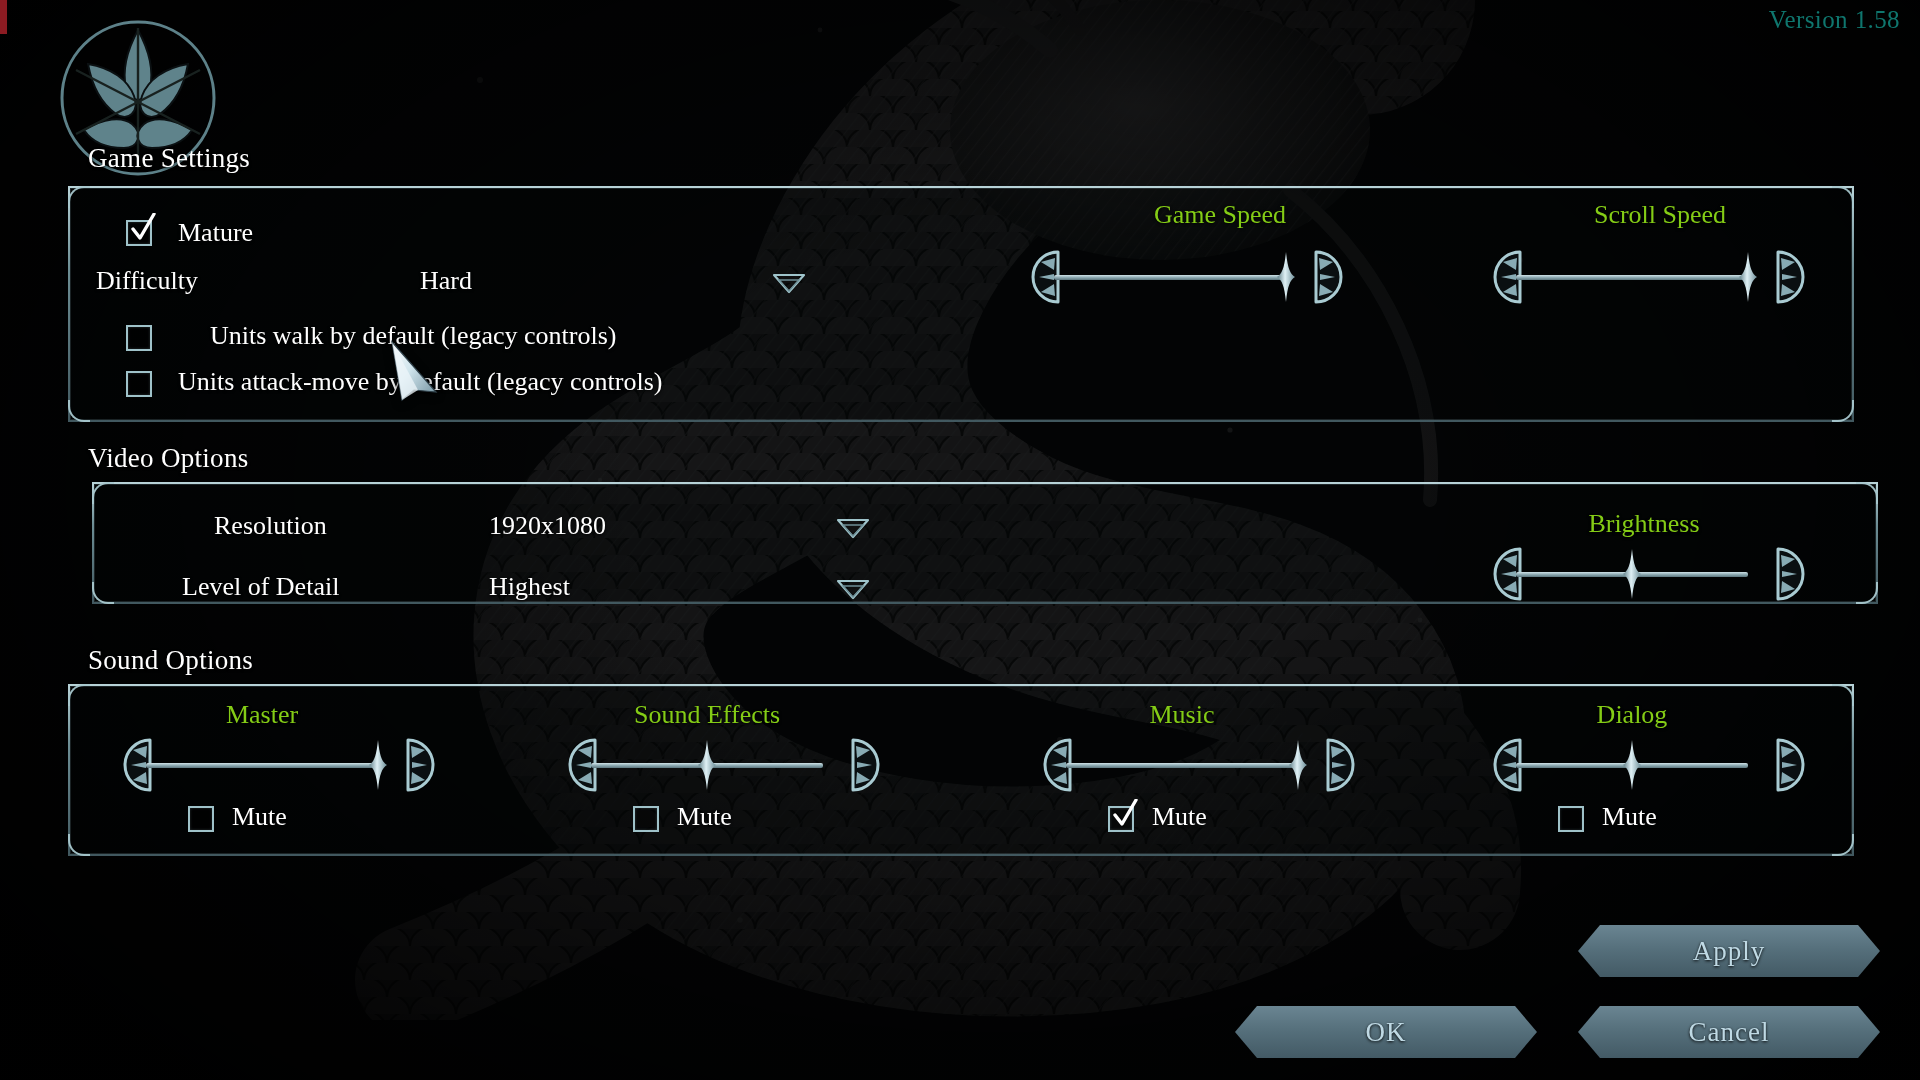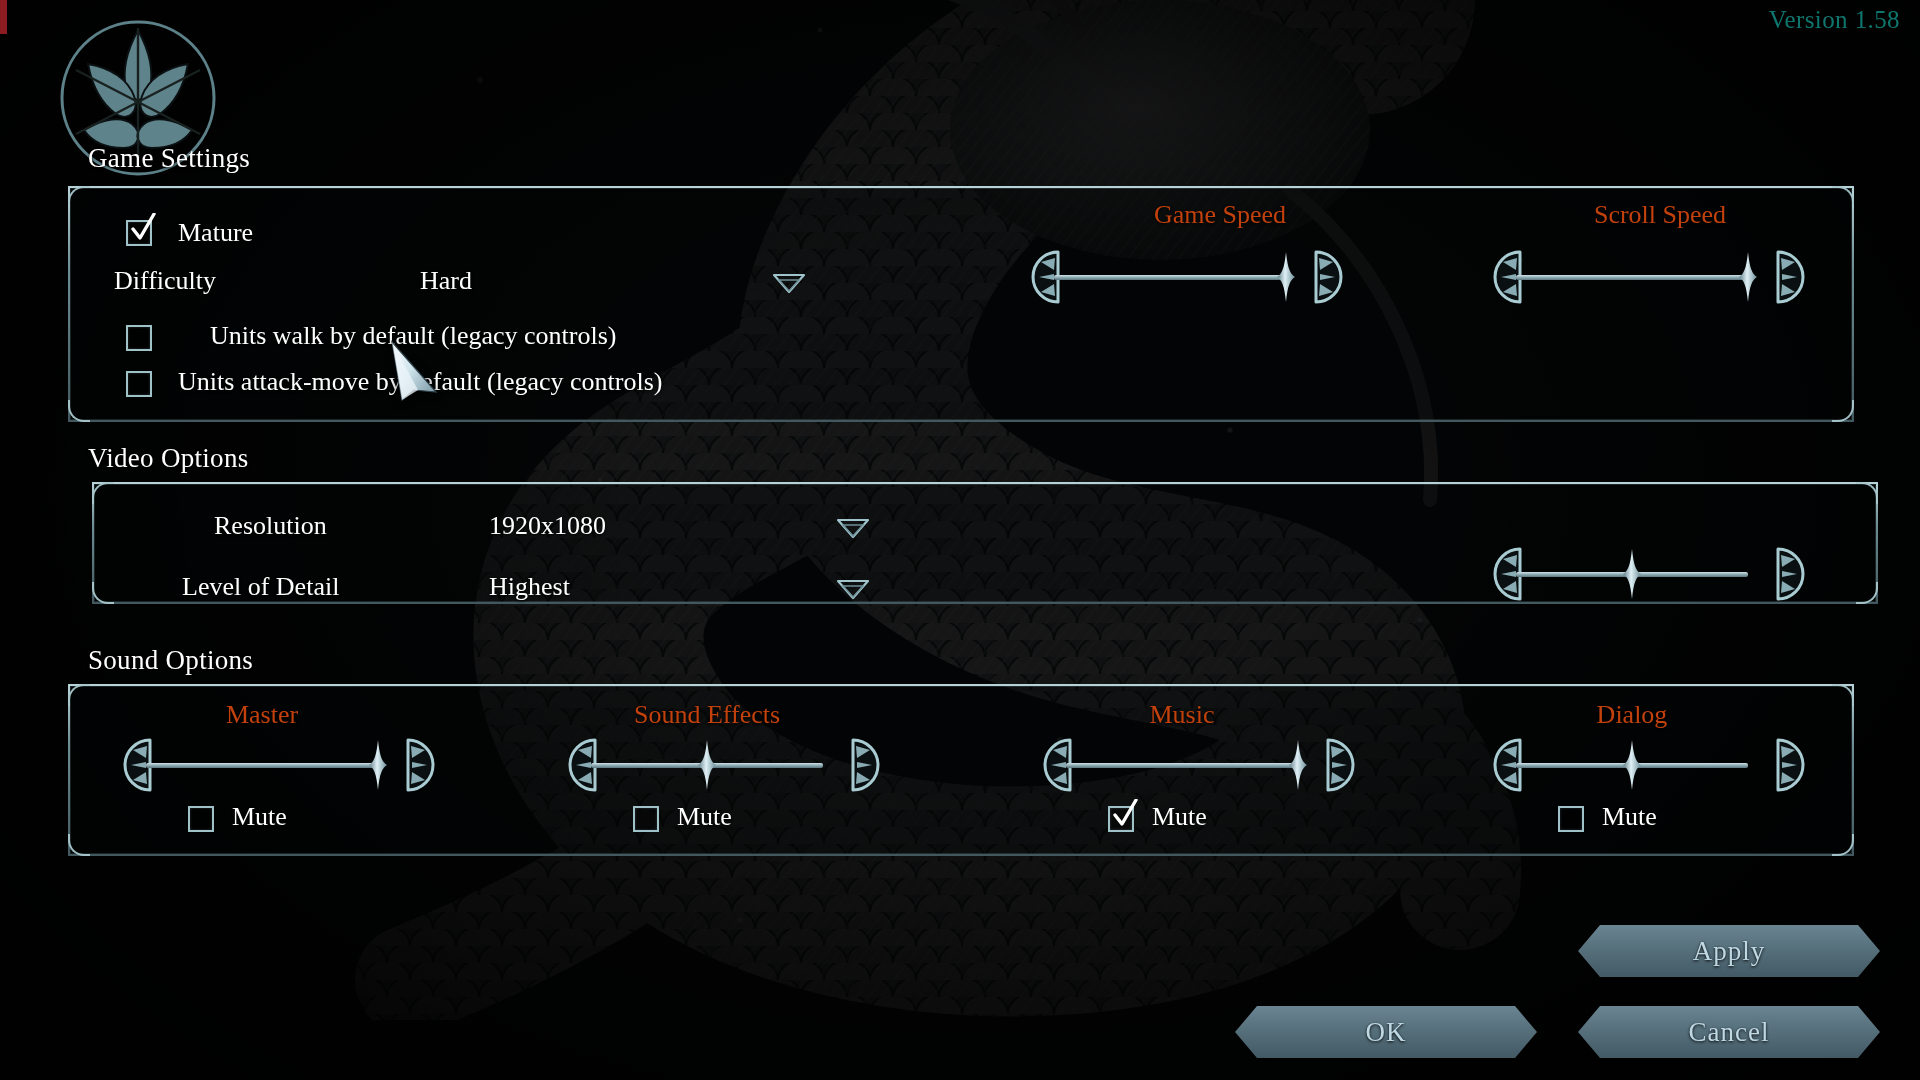--- a/index.html
+++ b/index.html
@@ -108,21 +108,21 @@
   .lbl {
     position: absolute;
     font-size: 26px;
     color: #ffffff;
     white-space: nowrap;
     text-shadow: 0 1px 3px #000;
   }
   .slider-title {
     position: absolute;
     font-size: 26px;
-    color: #c2410c;
+    color: #84cc16;
     white-space: nowrap;
     text-align: center;
     text-shadow: 0 1px 3px #000;
   }
 
   
   .cbox {
     position: absolute;
     width: 26px; height: 26px;
     border: 2px solid #9fc2c9;
@@ -291,21 +291,21 @@
     <span class="corner bl"></span>
     <span class="corner br"></span>
 
     <div class="cbox checked" style="left:56px; top:32px;">
       <svg class="tick" viewBox="0 0 26 30">
         <path d="M3 16 L10 25 L24 1" fill="none" stroke="#ffffff" stroke-width="3.4" stroke-linecap="round" stroke-linejoin="round"></path>
       </svg>
     </div>
     <div class="lbl" style="left:108px; top:30px;">Mature</div>
 
-    <div class="lbl" style="left:44px; top:78px;">Difficulty</div>
+    <div class="lbl" style="left:26px; top:78px;">Difficulty</div>
     <div class="lbl" style="left:350px; top:78px;">Hard</div>
     <div class="gem" style="left:702px; top:84px;">
       <svg viewBox="0 0 34 22" width="34" height="22">
         <path d="M2 3 L32 3 L17 20 Z" fill="none" stroke="#9fc4cb" stroke-width="2.2" stroke-linejoin="round"></path>
         <path d="M7 8 L27 8 L17 19 Z" fill="none" stroke="#6d8e96" stroke-width="1.4"></path>
       </svg>
     </div>
 
     <div class="cbox" style="left:56px; top:137px;">
       
@@ -402,20 +402,21 @@
 
     <div class="lbl" style="left:88px; top:88px;">Level of Detail</div>
     <div class="lbl" style="left:395px; top:88px;">Highest</div>
     <div class="gem" style="left:742px; top:94px;">
       <svg viewBox="0 0 34 22" width="34" height="22">
         <path d="M2 3 L32 3 L17 20 Z" fill="none" stroke="#9fc4cb" stroke-width="2.2" stroke-linejoin="round"></path>
         <path d="M7 8 L27 8 L17 19 Z" fill="none" stroke="#6d8e96" stroke-width="1.4"></path>
       </svg>
     </div>
 
+    <div class="slider-title" style="left:1400px; top:25px; width:300px;">Brightness</div>
   </div>
 
   <div class="slider" style="left:1490px; top:547px; width:284px;">
     <div class="cap left"><svg viewBox="0 0 34 54" width="34" height="54">
     <path d="M30 2 A 25 25 0 0 0 30 52 Z" fill="#0a0f11" stroke="#a9cbd2" stroke-width="3" stroke-linejoin="round"></path>
     <g fill="#8fb4bd" opacity="0.95">
       <path d="M27 8 L13 12 L26 20 Z"></path>
       <path d="M26 24 L11 27 L26 30 Z"></path>
       <path d="M26 34 L13 42 L27 46 Z"></path>
     </g>

